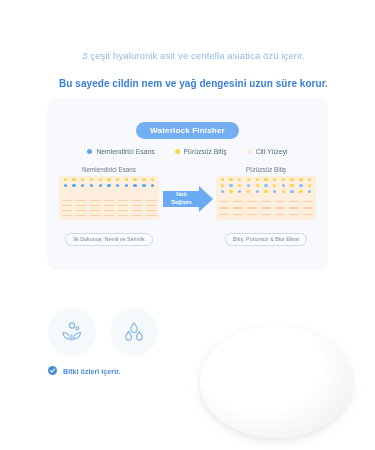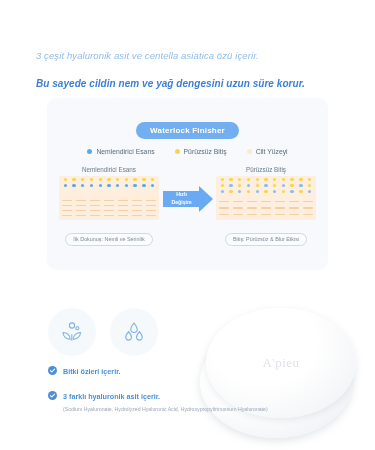--- a/index.html
+++ b/index.html
@@ -12,22 +12,21 @@
 
   body {
     font-family: "Liberation Sans", sans-serif;
     background: #ffffff;
     position: relative;
   }
 
   
   .header {
     padding: 48px 24px 0 36px;
-    text-align: left;
-    font-style: italic;
+    text-align: center;
   }
   .header .line1 {
     font-size: 9.5px;
     color: #8fbbe8;
     letter-spacing: 0.1px;
     line-height: 15px;
     white-space: nowrap;
   }
   .header .line2 {
     font-size: 10px;
@@ -491,23 +490,20 @@
       </div>
     </div>
 
   </div>
 </div>
 
 <div class="lower">
 
   <div class="product">
     <div class="compact-base"></div>
-    <div class="compact-lid">
-      <div class="brand">A'pieu</div>
-    </div>
   </div>
 
   <div class="icons">
     <div class="icon-circle">
       <svg width="26" height="26" viewBox="0 0 26 26" fill="none" stroke="#7fb3e3" stroke-width="1.1">
         <circle cx="13" cy="6.5" r="2.6"></circle>
         <circle cx="18.3" cy="9.2" r="1.5"></circle>
         <path d="M4 13.5c0 4 3.2 6.8 7.2 6.8 0-4-3.2-6.8-7.2-6.8z"></path>
         <path d="M21.5 13.5c0 4-3.2 6.8-7.2 6.8 0-4 3.2-6.8 7.2-6.8z"></path>
         <path d="M12.8 21.8v-6.6"></path>
@@ -529,27 +525,15 @@
         <svg width="9" height="9" viewBox="0 0 12 12">
           <circle cx="6" cy="6" r="6" fill="#4b8fd8"></circle>
           <path d="M3.2 6.1l1.9 1.9 3.6-3.9" fill="none" stroke="#ffffff" stroke-width="1.4" stroke-linecap="round" stroke-linejoin="round"></path>
         </svg>
       </span>
       <span>
         <span class="check-main">Bitki özleri içerir.</span>
       </span>
     </div>
 
-    <div class="check-item">
-      <span class="check-mark">
-        <svg width="9" height="9" viewBox="0 0 12 12">
-          <circle cx="6" cy="6" r="6" fill="#4b8fd8"></circle>
-          <path d="M3.2 6.1l1.9 1.9 3.6-3.9" fill="none" stroke="#ffffff" stroke-width="1.4" stroke-linecap="round" stroke-linejoin="round"></path>
-        </svg>
-      </span>
-      <span>
-        <span class="check-main">3 farklı hyaluronik asit içerir.</span>
-        <div class="check-sub">(Sodium Hyaluronate, Hydrolyzed Hyaluronic Acid, Hydroxypropyltrimonium Hyaluronate)</div>
-      </span>
-    </div>
 
   </div>
 </div>
 
 </body></html>

